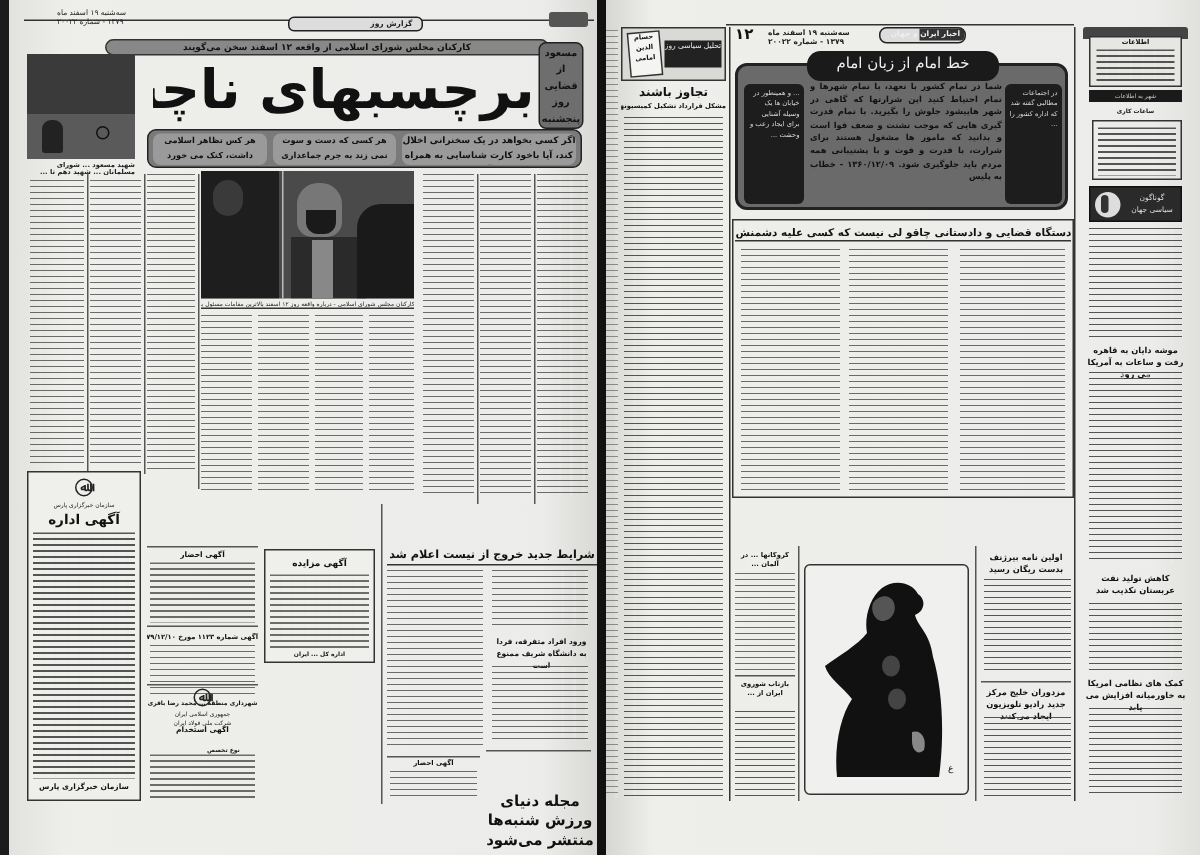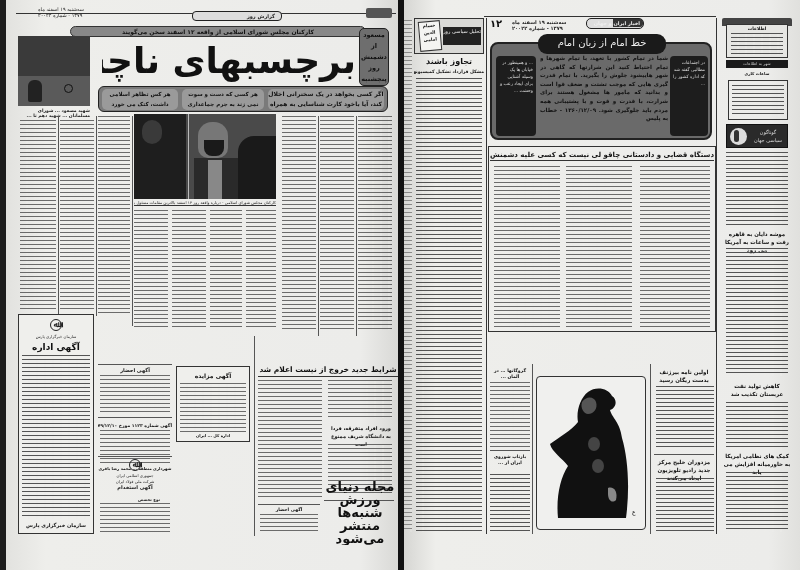--- a/index.html
+++ b/index.html
@@ -56,21 +56,21 @@
   <div class="abs" style="left:186px;top:11px;width:90px;height:10px;border:1.5px solid #222;border-radius:4px;background:#ddd;">
     <div class="hdr-text" style="text-align:right;padding-right:6px;font-weight:bold;font-size:5px;line-height:8px;">گزارش روز</div>
   </div>
 
   <div class="abs" style="left:360px;top:8px;width:26px;height:10px;background:#555;border-radius:2px;"></div>
 
   <div class="pill" style="left:64px;top:26px;width:296px;height:11px;font-size:6px;line-height:9px;">کارکنان مجلس شورای اسلامی از واقعه ۱۲ اسفند سخن می‌گویند</div>
 
   <div class="abs" style="left:353px;top:28px;width:30px;height:58px;background:#6e6e6e;border:1.5px solid #222;border-radius:5px;direction:rtl;text-align:center;color:#111;font-weight:bold;font-size:6.5px;line-height:11px;padding-top:1px;">
     <div>مسعود</div>
-    <div>از دشمنش</div>
+    <div>از قضایی</div>
     <div>روز</div>
     <div>پنجشنبه</div>
     <div>۱۲ اسفند</div>
   </div>
 
   <div class="head-b" style="left:96px;top:40px;width:254px;height:42px;font-size:36px;line-height:42px;font-family:'DejaVu Sans',sans-serif;letter-spacing:-1px;">برچسبهای ناچسب</div>
 
   <div class="photo" style="left:12px;top:36px;width:72px;height:40px;background:#3a3a3a;"></div>
   <div class="photo" style="left:12px;top:76px;width:72px;height:30px;background:#5a5a5a;">
     <div class="abs" style="left:10px;top:4px;width:14px;height:22px;background:#222;border-radius:6px 6px 2px 2px;"></div>
@@ -146,21 +146,21 @@
   </div>
 
 
   <div class="rule-v" style="left:248px;top:336px;height:200px;"></div>
   <div class="head-b" style="left:252px;top:364px;width:140px;font-size:7.5px;line-height:12px;border-bottom:1px solid #333;">شرایط جدید خروج از نیست اعلام شد</div>
   <div class="txt" style="left:252px;top:380px;width:64px;height:120px;"></div>
   <div class="txt" style="left:322px;top:380px;width:64px;height:38px;"></div>
   <div class="head-b" style="left:322px;top:424px;width:66px;font-size:5px;line-height:8px;white-space:normal;">ورود افراد متفرقه، فردا به دانشگاه شریف ممنوع است</div>
   <div class="txt" style="left:322px;top:444px;width:64px;height:50px;"></div>
   <div class="rule-h" style="left:318px;top:500px;width:70px;"></div>
-  <div class="head-b" style="left:318px;top:480px;width:72px;font-size:13px;line-height:13px;white-space:normal;">مجله دنیای ورزش شنبه‌ها منتشر می‌شود</div>
+  <div class="head-b" style="left:318px;top:528px;width:72px;font-size:10px;line-height:13px;white-space:normal;">مجله دنیای ورزش شنبه‌ها منتشر می‌شود</div>
   <div class="rule-h" style="left:252px;top:504px;width:62px;"></div>
   <div class="head-b" style="left:252px;top:506px;width:62px;font-size:4.5px;line-height:7px;">آگهی احضار</div>
   <div class="txt" style="left:254px;top:514px;width:58px;height:20px;"></div>
 </div>
 
 <div class="gutter"></div>
 
 <div class="page page-right">
 
   <div class="rule-h" style="left:80px;top:16px;width:232px;background:#333;"></div>

